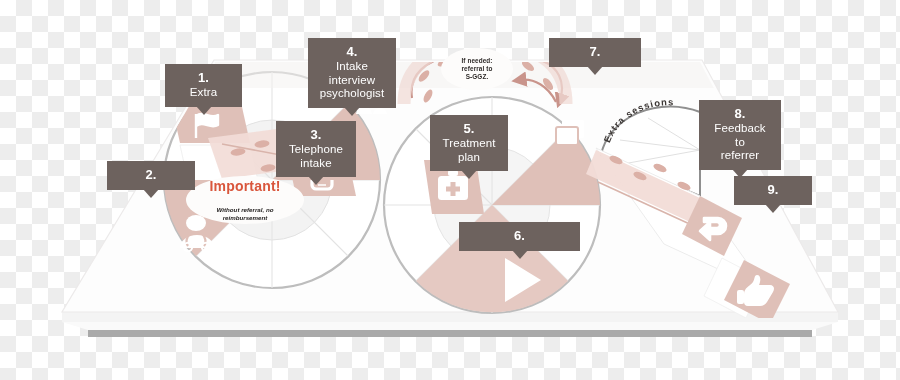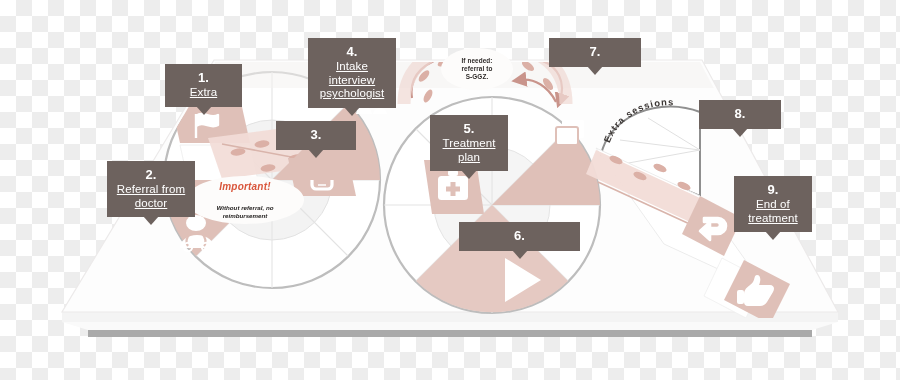--- a/index.html
+++ b/index.html
@@ -24,21 +24,21 @@
     text-align:center;
     line-height:1.18;
     font-size:11.5px;
     padding:6px 9px 7px 9px;
     box-sizing:border-box;
     letter-spacing:.1px;
   }
   .step-box .num{
     display:block;font-weight:bold;font-size:13px;margin-bottom:1px;
   }
-  .step-box .lbl{display:block;white-space:pre-line;text-decoration:underline;}
+  .step-box .lbl{display:block;white-space:pre-line;}
   .step-box .tip{
     position:absolute;left:50%;bottom:-8px;margin-left:-8px;
     width:0;height:0;
     border-left:8px solid transparent;
     border-right:8px solid transparent;
     border-top:9px solid #6d625e;
   }
 
   .bubble{
     position:absolute;
@@ -47,22 +47,22 @@
     text-align:center;
     display:flex;align-items:center;justify-content:center;
     box-sizing:border-box;
   }
   .bubble .btxt{
     font-size:6.4px;font-weight:bold;color:#2e2a28;
     line-height:1.28;white-space:pre-line;letter-spacing:.1px;
   }
   .bubble.important{ }
   .bubble.important .hd{
-    display:block;color:#d9563c;font-style:italic;font-weight:bold;
-    font-size:10px;margin-bottom:12px;letter-spacing:.2px;
+    display:block;color:#d9563c;font-weight:bold;
+    font-size:14px;margin-bottom:12px;letter-spacing:.2px;
   }
   .bubble.important .sub{
     display:block;color:#1e1b1a;font-style:italic;font-weight:bold;
     font-size:6.2px;line-height:1.22;white-space:pre-line;
   }
 </style>
 </head>
 <body>
 
 <div id="stage">
@@ -271,27 +271,27 @@
   </div>
 
   <div class="step-box" style="left:165px;top:64px;width:77px;">
     <span class="num">1.</span>
     <span class="lbl">Extra</span>
     <span class="tip"></span>
   </div>
 
   <div class="step-box" style="left:107px;top:161px;width:88px;">
     <span class="num">2.</span>
-    <span class="lbl">Referral from
-doctor</span>
     <span class="tip"></span>
   </div>
 
   <div class="step-box" style="left:276px;top:121px;width:80px;">
     <span class="num">3.</span>
+    <span class="lbl">Telephone
+intake</span>
     <span class="tip"></span>
   </div>
 
   <div class="step-box" style="left:308px;top:38px;width:88px;">
     <span class="num">4.</span>
     <span class="lbl">Intake interview
 psychologist</span>
     <span class="tip"></span>
   </div>
 
@@ -307,23 +307,23 @@
     <span class="tip"></span>
   </div>
 
   <div class="step-box" style="left:549px;top:38px;width:92px;">
     <span class="num">7.</span>
     <span class="tip"></span>
   </div>
 
   <div class="step-box" style="left:699px;top:100px;width:82px;">
     <span class="num">8.</span>
+    <span class="lbl">Feedback to
+referrer</span>
     <span class="tip"></span>
   </div>
 
   <div class="step-box" style="left:734px;top:176px;width:78px;">
     <span class="num">9.</span>
-    <span class="lbl">End of
-treatment</span>
     <span class="tip"></span>
   </div>
 
 </div>
 
 </body></html>

